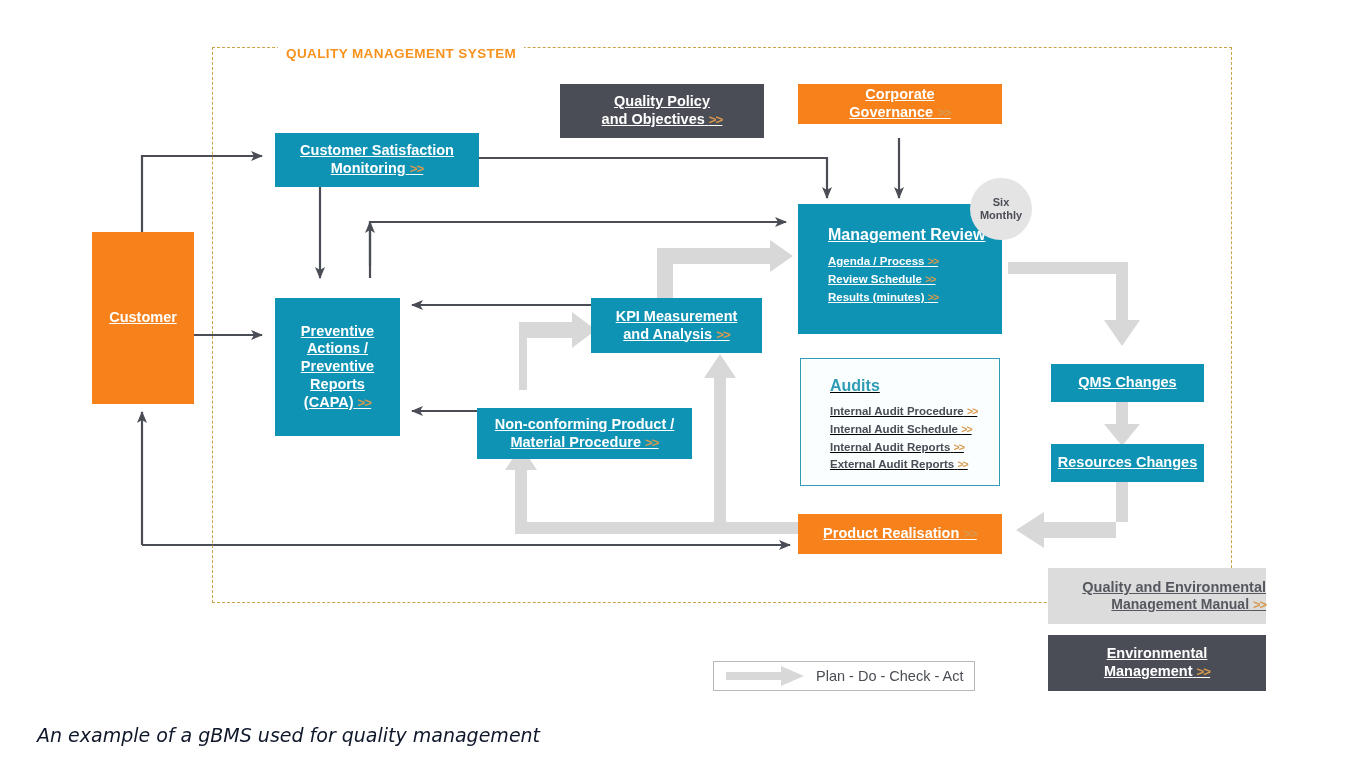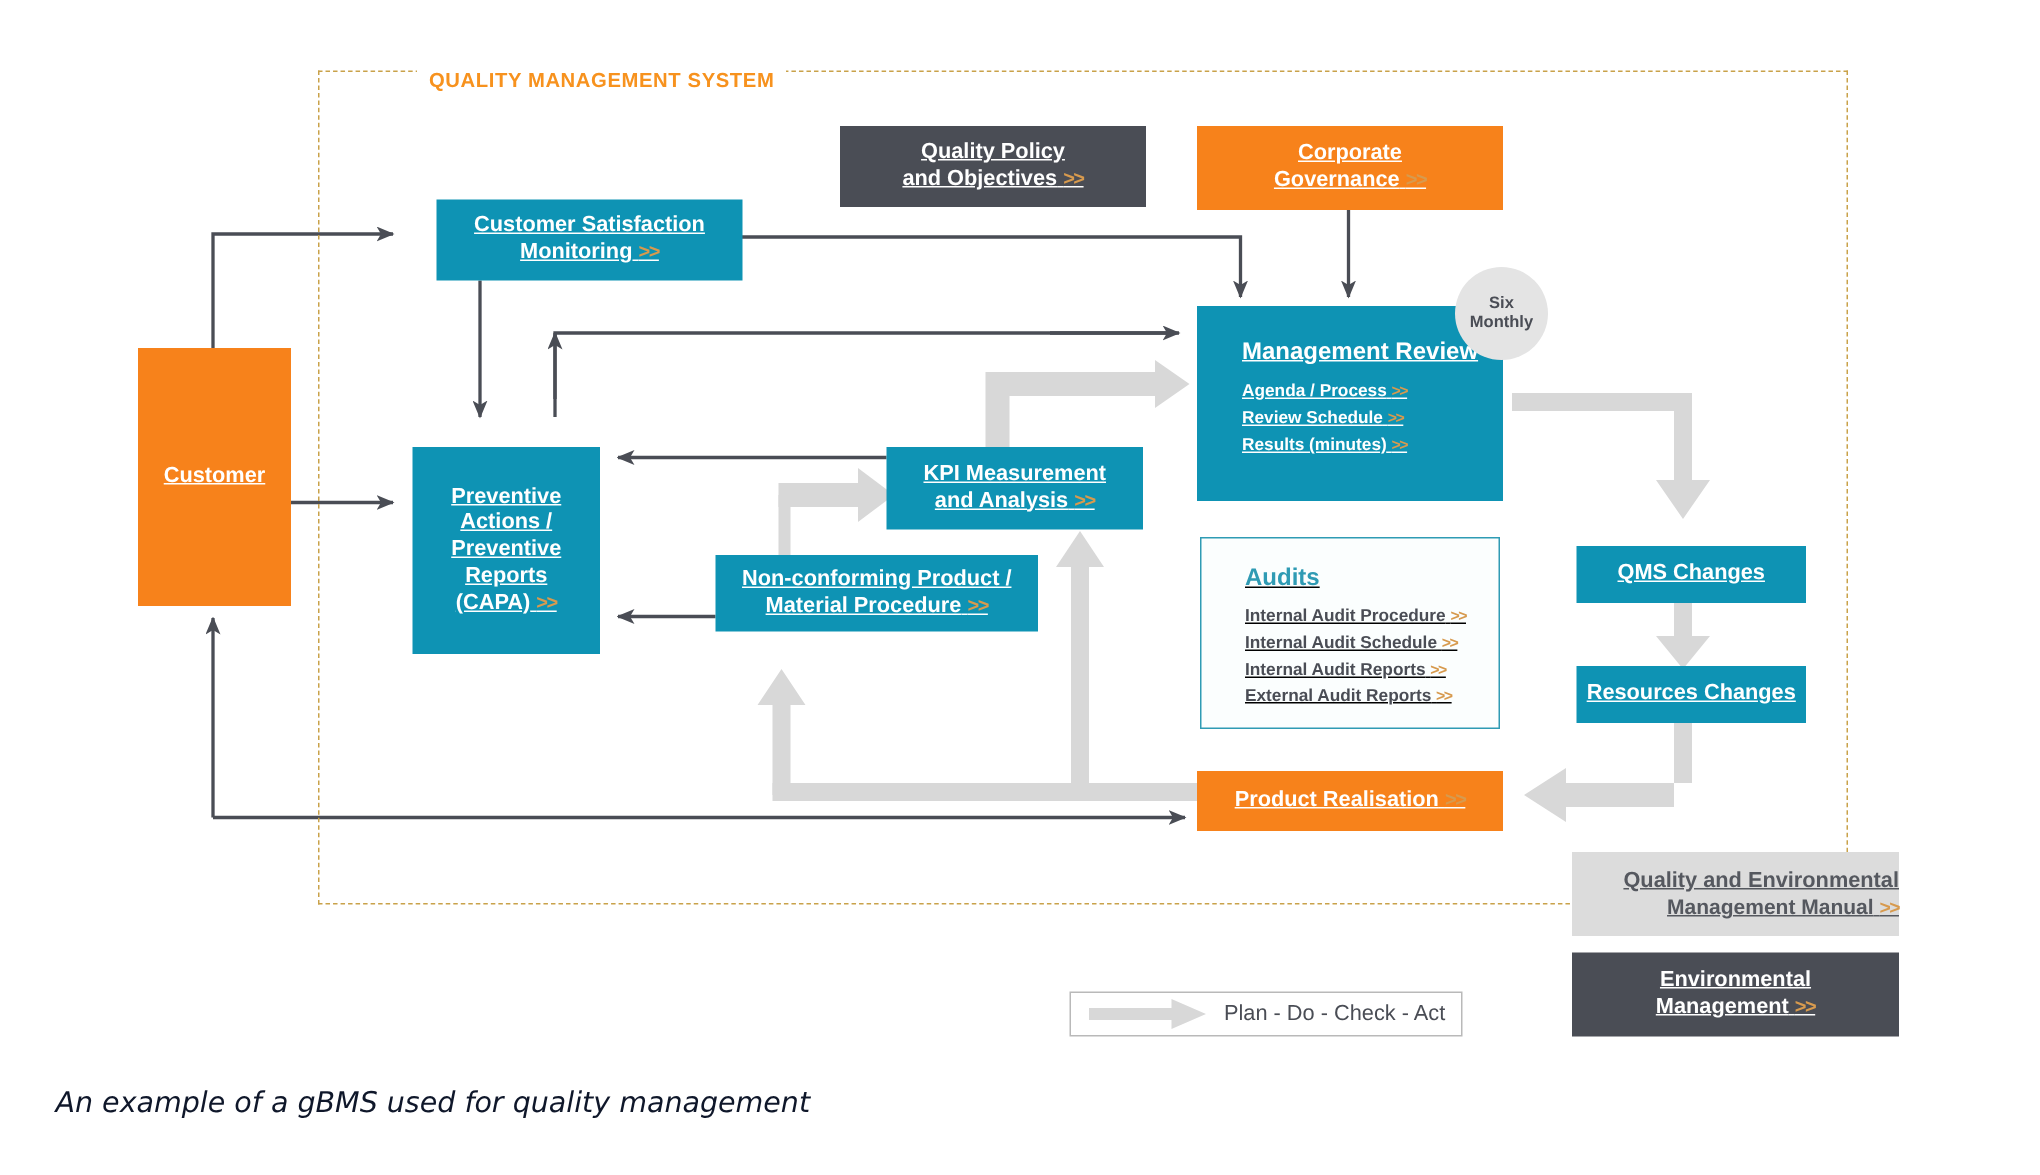--- a/index.html
+++ b/index.html
@@ -129,37 +129,37 @@
     </g>
   </svg>
 
   <div id="qms-frame"></div>
   <div id="qms-title">QUALITY MANAGEMENT SYSTEM</div>
 
   <div class="node orange" style="left:92px;top:232px;width:102px;height:172px;">
     <span class="label" style="font-size:14.5px;">Customer</span>
   </div>
 
-  <div class="node teal" style="left:275px;top:133px;width:204px;height:54px;margin-left:16px;">
+  <div class="node teal" style="left:275px;top:133px;width:204px;height:54px;">
     <span class="label" style="font-size:14.5px;">Customer Satisfaction</span>
     <span class="label" style="font-size:14.5px;">
       <span>Monitoring</span>
       <span class="chev">&gt;&gt;</span>
     </span>
   </div>
 
   <div class="node dark" style="left:560px;top:84px;width:204px;height:54px;">
     <span class="label" style="font-size:14.5px;">Quality Policy</span>
     <span class="label" style="font-size:14.5px;">
       <span>and Objectives</span>
       <span class="chev">&gt;&gt;</span>
     </span>
   </div>
 
-  <div class="node orange" style="left:798px;top:84px;width:204px;height:56px;">
+  <div class="node orange" style="left:798px;top:84px;width:204px;height:40px;">
     <span class="label" style="font-size:14.5px;">Corporate</span>
     <span class="label" style="font-size:14.5px;">
       <span>Governance</span>
       <span class="chev">&gt;&gt;</span>
     </span>
   </div>
 
   <div class="node teal listnode" style="left:798px;top:204px;width:204px;height:130px;padding:22px 0 0 30px;">
     <span class="heading" style="font-size:16px;margin-bottom:9px;">Management Review</span>
     <span class="row" style="font-size:11.5px;line-height:1.55;">
@@ -193,21 +193,21 @@
   </div>
 
   <div class="node teal" style="left:591px;top:298px;width:171px;height:55px;">
     <span class="label" style="font-size:14.5px;">KPI Measurement</span>
     <span class="label" style="font-size:14.5px;">
       <span>and Analysis</span>
       <span class="chev">&gt;&gt;</span>
     </span>
   </div>
 
-  <div class="node teal" style="left:477px;top:370px;width:215px;height:51px;">
+  <div class="node teal" style="left:477px;top:408px;width:215px;height:51px;">
     <span class="label" style="font-size:14.5px;">Non-conforming Product /</span>
     <span class="label" style="font-size:14.5px;">
       <span>Material Procedure</span>
       <span class="chev">&gt;&gt;</span>
     </span>
   </div>
 
   <div class="node whitebox listnode" style="left:800px;top:358px;width:200px;height:128px;padding:18px 16px 0 29px;">
     <span class="heading" style="font-size:16px;color:#2f9bb4;margin-bottom:8px;">Audits</span>
     <span class="row" style="font-size:11.5px;line-height:1.55;color:#4a4d55;">

